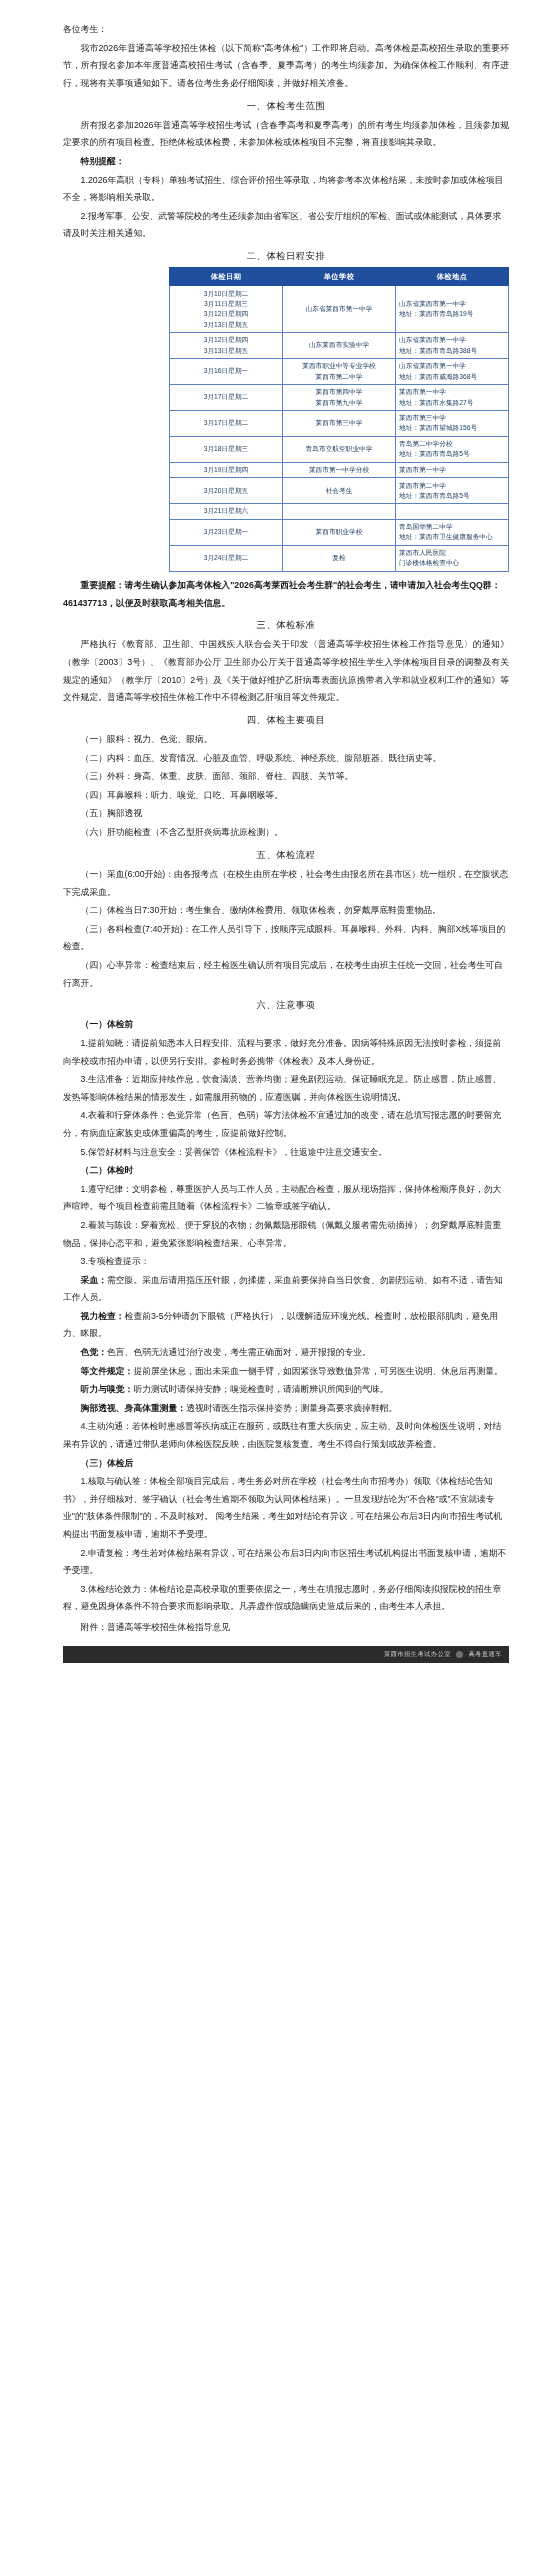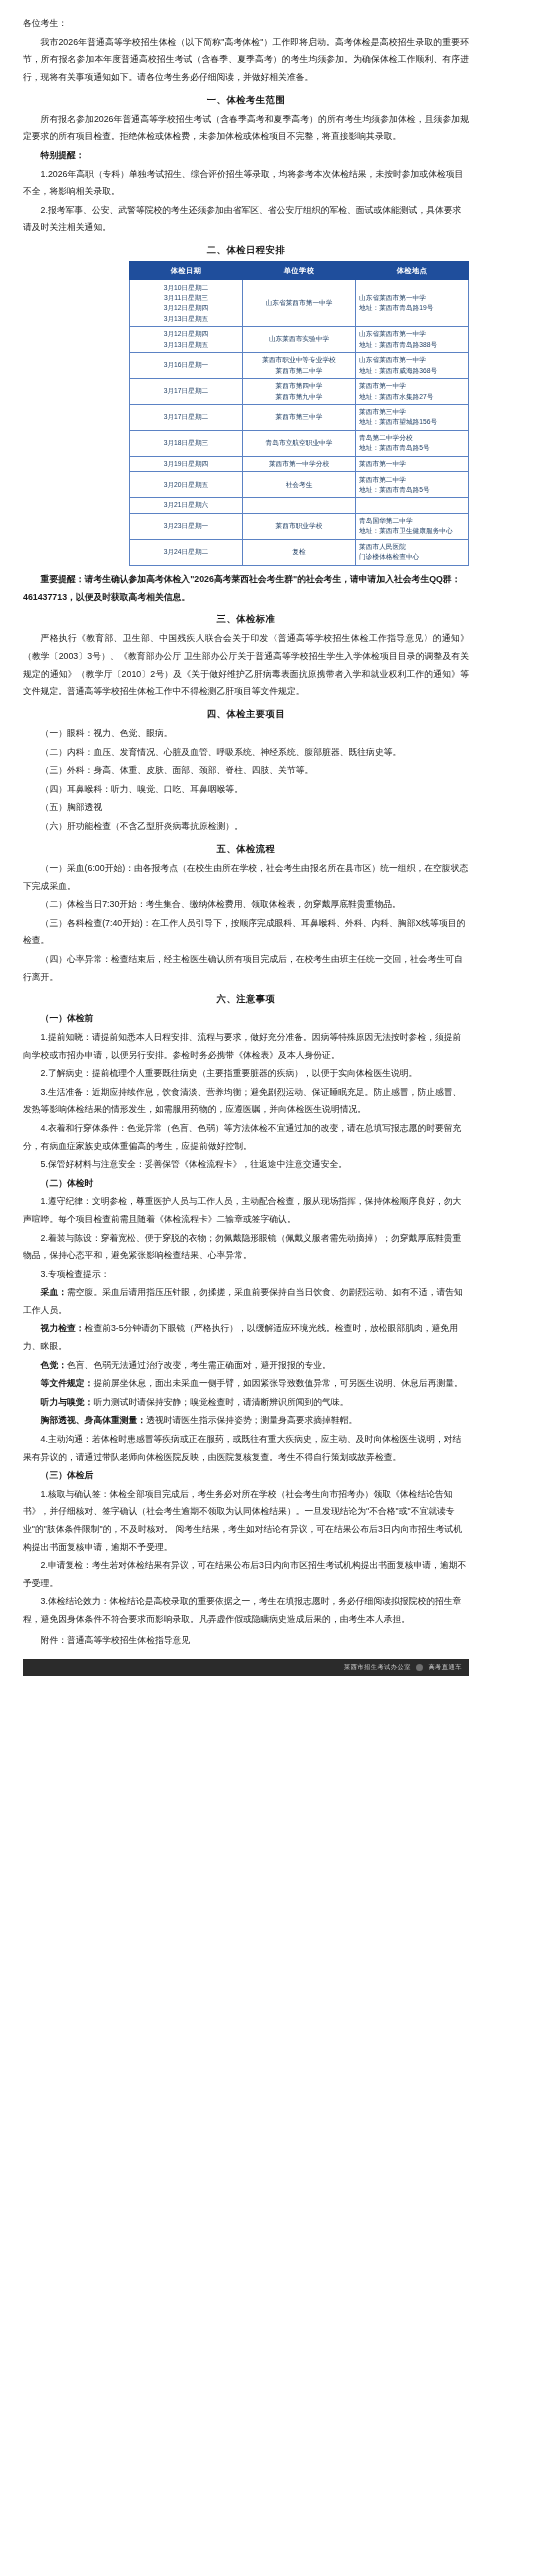--- a/index.html
+++ b/index.html
@@ -6,39 +6,40 @@
   body{
     width:556px;
     background:#ffffff;
     font-family:"Liberation Sans","DejaVu Sans",sans-serif;
     color:#1a1a1a;
     -webkit-font-smoothing:antialiased;
   }
   .page{
     width:492px;
     box-sizing:border-box;
-    padding:15px 23px 0 23px;
+    padding:21px 23px 0 23px;
     background:#ffffff;
+    margin-left:40px;
   }
   .salutation{
     font-size:8.8px;
     line-height:1.9;
     margin:0 0 2.1px 0;
   }
   p.para{
     font-size:8.8px;
     line-height:2.0;
     text-align:justify;
     text-justify:inter-ideograph;
     margin:0 0 1px 0;
     text-indent:2em;
   }
   h2.sec{
     font-size:9.3px;
-    font-weight:bold;
+    font-weight:normal;
     text-align:center;
     margin:7.2px 0 4.1px 0;
     letter-spacing:0.5px;
   }
   .sub{
     font-size:8.8px;
     line-height:2.0;
     text-indent:2em;
     margin:0 0 1px 0;
   }
@@ -211,21 +212,20 @@
   <h2 class="sec">五、体检流程</h2>
   <div class="sub"><span>（一）采血(6:00开始)：</span><span>由各报考点（在校生由所在学校，社会考生由报名所在县市区）统一组织，在空腹状态下完成采血。</span></div>
   <div class="sub"><span>（二）体检当日7:30开始：</span><span>考生集合、缴纳体检费用、领取体检表，勿穿戴厚底鞋贵重物品。</span></div>
   <div class="sub"><span>（三）各科检查(7:40开始)：</span><span>在工作人员引导下，按顺序完成眼科、耳鼻喉科、外科、内科、胸部X线等项目的检查。</span></div>
   <div class="sub"><span>（四）心率异常：</span><span>检查结束后，经主检医生确认所有项目完成后，在校考生由班主任统一交回，社会考生可自行离开。</span></div>
 
   <h2 class="sec">六、注意事项</h2>
 
   <div class="sub bold">（一）体检前</div>
   <div class="sub">1.提前知晓：请提前知悉本人日程安排、流程与要求，做好充分准备。因病等特殊原因无法按时参检，须提前向学校或市招办申请，以便另行安排。参检时务必携带《体检表》及本人身份证。</div>
-  <div class="sub">2.了解病史：提前梳理个人重要既往病史（主要指重要脏器的疾病），以便于实向体检医生说明。</div>
   <div class="sub">3.生活准备：近期应持续作息，饮食清淡、营养均衡；避免剧烈运动、保证睡眠充足。防止感冒，防止感冒、发热等影响体检结果的情形发生，如需服用药物的，应遵医嘱，并向体检医生说明情况。</div>
   <div class="sub">4.衣着和行穿体条件：色觉异常（色盲、色弱）等方法体检不宜通过加的改变，请在总填写报志愿的时要留充分，有病血症家族史或体重偏高的考生，应提前做好控制。</div>
   <div class="sub">5.保管好材料与注意安全：妥善保管《体检流程卡》，往返途中注意交通安全。</div>
 
   <div class="sub bold">（二）体检时</div>
   <div class="sub">1.遵守纪律：文明参检，尊重医护人员与工作人员，主动配合检查，服从现场指挥，保持体检顺序良好，勿大声喧哗。每个项目检查前需且随着《体检流程卡》二输章或签字确认。</div>
   <div class="sub">2.着装与陈设：穿着宽松、便于穿脱的衣物；勿佩戴隐形眼镜（佩戴义服者需先动摘掉）；勿穿戴厚底鞋贵重物品，保持心态平和，避免紧张影响检查结果、心率异常。</div>
   <div class="sub">3.专项检查提示：</div>
 
   <div class="sub"><span class="bold">采血：</span><span>需空腹。采血后请用指压压针眼，勿揉搓，采血前要保持自当日饮食、勿剧烈运动、如有不适，请告知工作人员。</span></div>

